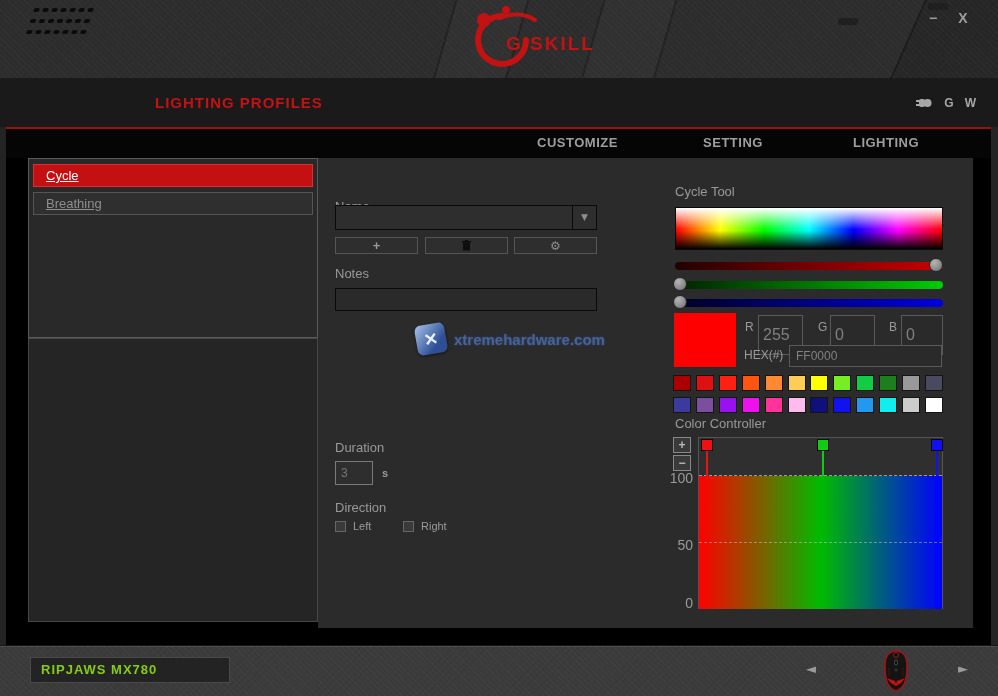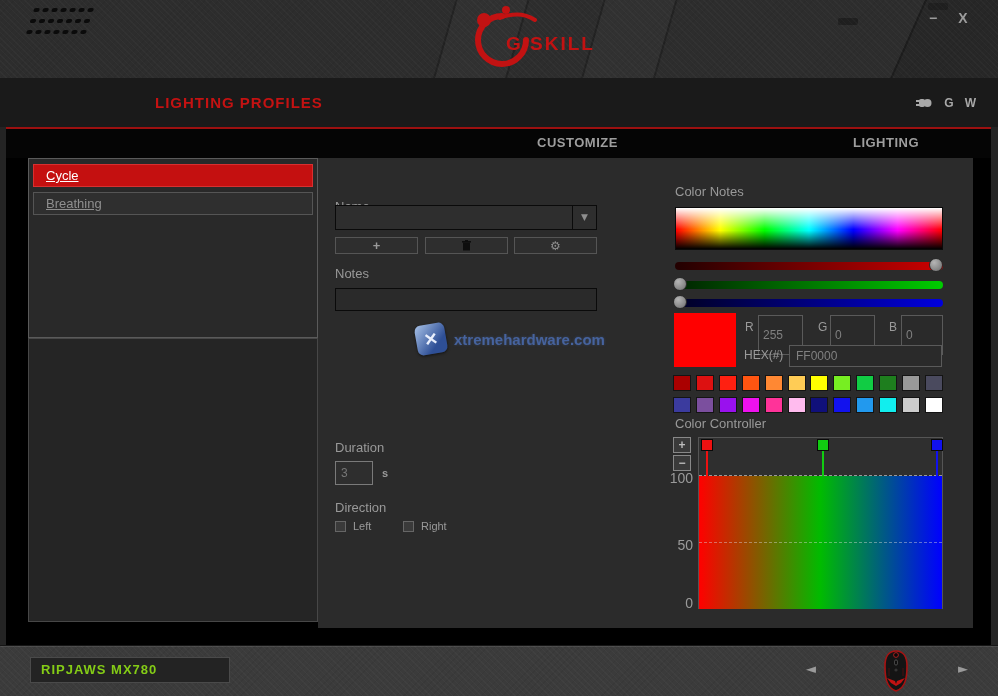--- a/index.html
+++ b/index.html
@@ -66,21 +66,21 @@
   .duration-input{position:absolute;left:17px;top:303px;width:38px;height:24px;background:#2e2e2e;border:1px solid #7a7a7a;color:#777;font-size:12px;padding:0 5px;outline:none;font-family:"Liberation Sans",sans-serif;}
   .unit{position:absolute;left:64px;top:309px;font-size:11px;font-weight:bold;color:#9a9a9a;}
   .chk{position:absolute;top:363px;width:11px;height:11px;background:#3a3a3a;border:1px solid #666;cursor:pointer;}
   .chk-lbl{position:absolute;top:362px;font-size:11px;color:#9a9a9a;}
   
   .spectrum{position:absolute;left:357px;top:49px;width:268px;height:43px;border:1px solid #0a0a0a;cursor:crosshair;}
   .rgb-track{position:absolute;left:357px;width:268px;height:8px;border-radius:4px;cursor:pointer;}
   .rgb-thumb{position:absolute;top:-4px;width:14px;height:14px;border-radius:50%;background:radial-gradient(circle at 35% 30%,#b5b5b5,#6e6e6e);border:1px solid #2a2a2a;}
   .preview{position:absolute;left:356px;top:155px;width:62px;height:54px;}
   .val-lbl{position:absolute;top:162px;font-size:12px;color:#9a9a9a;}
-  .val-input{position:absolute;top:157px;height:40px;background:#2a2a2a;border:1px solid #5a5a5a;color:#808080;font-size:12px;padding:0 4px;outline:none;font-family:"Liberation Sans",sans-serif;}
+  .val-input{position:absolute;top:157px;height:40px;background:#2a2a2a;border:1px solid #5a5a5a;color:#808080;font-size:16px;padding:0 4px;outline:none;font-family:"Liberation Sans",sans-serif;}
   .hex-lbl{position:absolute;left:426px;top:190px;font-size:12px;color:#9a9a9a;}
   .hex-input{position:absolute;left:471px;top:187px;width:153px;height:22px;background:#2a2a2a;border:1px solid #5a5a5a;color:#808080;font-size:12px;padding:0 6px;outline:none;font-family:"Liberation Sans",sans-serif;}
   .swatch-row{position:absolute;left:355px;width:270px;display:flex;justify-content:space-between;}
   .swatch{width:18px;height:16px;border:1px solid #141414;cursor:pointer;}
   
   .cc-btn{position:absolute;left:355px;width:18px;height:16px;background:#3a3a3a;border:1px solid #888;color:#bdbdbd;font-size:12px;font-weight:bold;text-align:center;line-height:14px;cursor:pointer;}
   .axis-lbl{position:absolute;width:30px;text-align:right;font-size:14px;color:#9a9a9a;}
   .cc-chart{position:absolute;left:380px;top:279px;width:245px;height:172px;border:1px solid #555;background:#2e2e2e;}
   .cc-strip{position:absolute;left:0;top:0;width:100%;height:38px;background:#2f2f2f;}
   .cc-grad{position:absolute;left:0;top:38px;width:100%;height:133px;}
@@ -160,20 +160,21 @@
         <circle cx="11.5" cy="6" r="4" fill="#a8a8a8"></circle>
       </svg>
       <span class="ltr">G</span>
       <span class="ltr">W</span>
     </div>
   </div>
   <div class="red-line"></div>
 
   <div class="tab-strip">
     <span class="tab t0">CUSTOMIZE</span>
+    <span class="tab t1">SETTING</span>
     <span class="tab t2">LIGHTING</span>
   </div>
 
   <div class="edge l"></div>
   <div class="edge r"></div>
 
   <div class="sidebar-top">
     <div class="profile-item selected">Cycle</div>
     <div class="profile-item normal">Breathing</div>
   </div>
@@ -209,21 +210,21 @@
     </div>
     <div class="lbl" style="left:17px;top:282px;">Duration</div>
     <input class="duration-input" value="3" style="">
     <div class="unit">s</div>
     <div class="lbl" style="left:17px;top:342px;">Direction</div>
     <div class="chk" style="left:17px;"></div>
     <div class="chk-lbl" style="left:35px;">Left</div>
     <div class="chk" style="left:85px;"></div>
     <div class="chk-lbl" style="left:103px;">Right</div>
 
-    <div class="lbl" style="left:357px;top:26px;">Color Notes</div>
+    <div class="lbl" style="left:357px;top:26px;">Cycle Tool</div>
     <div class="spectrum" id="spectrum" style="background: linear-gradient(rgb(255, 255, 255) 0%, rgba(255, 255, 255, 0) 52%), linear-gradient(rgba(0, 0, 0, 0) 55%, rgb(0, 0, 0) 100%), linear-gradient(to right, rgb(255, 0, 0), rgb(255, 255, 0), rgb(0, 255, 0), rgb(0, 255, 255), rgb(0, 0, 255), rgb(255, 0, 255), rgb(255, 0, 0));"></div>
 
     <div class="rgb-track" id="track-red" style="top: 104px; background: linear-gradient(to right, rgb(34, 0, 0), rgb(204, 0, 0));">
         <div class="rgb-thumb" style="left: 254px;"></div>
       </div>
     <div class="rgb-track" id="track-green" style="top: 123px; background: linear-gradient(to right, rgb(0, 34, 0), rgb(0, 204, 0));">
         <div class="rgb-thumb" style="left: -2px;"></div>
       </div>
     <div class="rgb-track" id="track-blue" style="top: 141px; background: linear-gradient(to right, rgb(0, 0, 34), rgb(0, 0, 221));">
         <div class="rgb-thumb" style="left: -2px;"></div>

